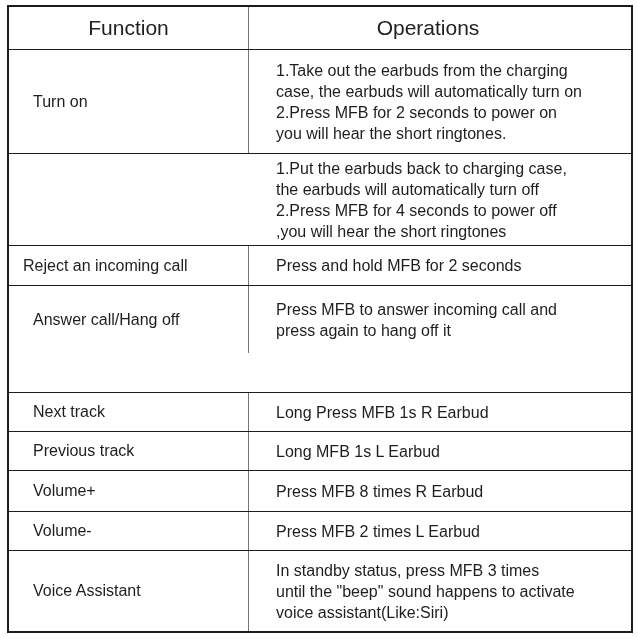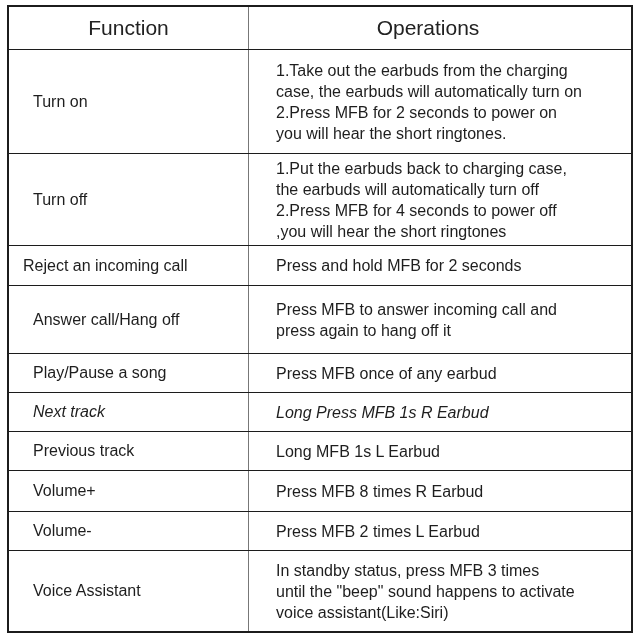--- a/index.html
+++ b/index.html
@@ -28,44 +28,39 @@
 
   <div class="row" style="top:42px;height:104px;">
     <div class="cell c1 fn">Turn on</div>
     <div class="cell c2 op">1.Take out the earbuds from the charging
 case, the earbuds will automatically turn on
 2.Press MFB for 2 seconds to power on
 you will hear the short ringtones.</div>
   </div>
 
   <div class="row" style="top:146px;height:92px;">
-    <div class="cell c1 fn">Turn off</div>
     <div class="cell c2 op">1.Put the earbuds back to charging case,
 the earbuds will automatically turn off
 2.Press MFB for 4 seconds to power off
 ,you will hear the short ringtones</div>
   </div>
 
   <div class="row" style="top:238px;height:40px;">
     <div class="cell c1 fn" style="padding-left:14px;">Reject an incoming call</div>
     <div class="cell c2 op">Press and hold MFB for 2 seconds</div>
   </div>
 
   <div class="row" style="top:278px;height:68px;">
     <div class="cell c1 fn">Answer call/Hang off</div>
     <div class="cell c2 op">Press MFB to answer incoming call and
 press again to hang off it</div>
   </div>
 
-  <div class="row" style="top:346px;height:39px;">
-    <div class="cell c1 fn">Play/Pause a song</div>
-    <div class="cell c2 op">Press MFB once of any earbud</div>
-  </div>
 
-  <div class="row" style="top:385px;height:39px;font-style:italic;">
+  <div class="row" style="top:385px;height:39px;">
     <div class="cell c1 fn">Next track</div>
     <div class="cell c2 op">Long Press MFB 1s R Earbud</div>
   </div>
 
   <div class="row" style="top:424px;height:39px;">
     <div class="cell c1 fn">Previous track</div>
     <div class="cell c2 op">Long MFB 1s L Earbud</div>
   </div>
 
   <div class="row" style="top:463px;height:41px;">

